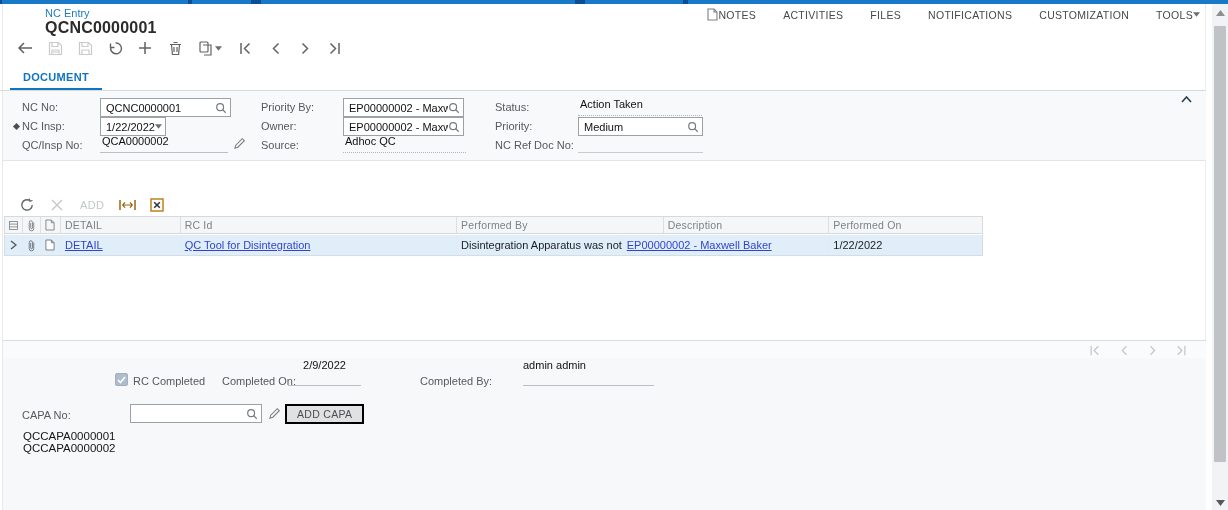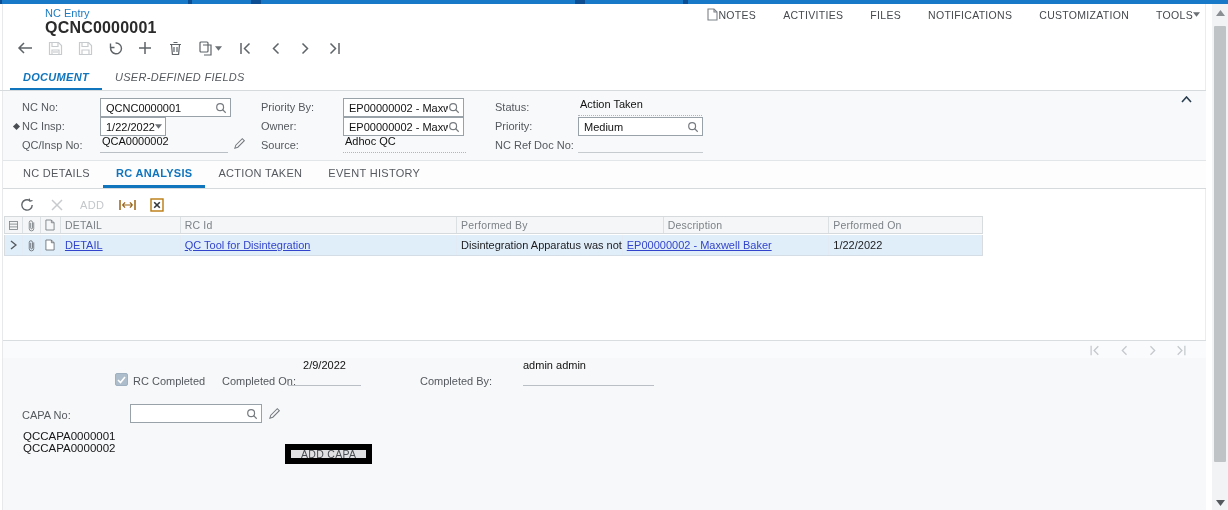--- a/index.html
+++ b/index.html
@@ -20,21 +20,21 @@
   .page-title { position:absolute; left:45px; top:19px; font-size:16px; font-weight:700; color:#2b2b2b; letter-spacing:.2px; }
   .header-menu { position:absolute; top:8px; right:28px; display:flex; align-items:center; gap:27px; color:#45494d; letter-spacing:.3px; }
   .header-menu .mitem { display:flex; align-items:center; gap:0; cursor:pointer; font-size:10.5px; }
 
   
   .toolbar { position:absolute; left:10px; top:37px; height:22px; display:flex; align-items:center; }
   .tbtn { width:30px; height:22px; display:flex; align-items:center; justify-content:center; cursor:pointer; }
   .tbtn.wide { width:40px; gap:3px; }
 
   
-  .tabs { position:absolute; left:10px; top:66px; height:25px; display:flex;font-style:italic; }
+  .tabs { position:absolute; left:10px; top:66px; height:25px; display:flex; }
   .tab { padding:0 13px; line-height:22px; color:#55595e; letter-spacing:.3px; cursor:pointer; font-size:11px; }
   .tab.active { color:#1075bd; border-bottom:3px solid #1075bd; font-weight:700; }
   .tabs-border { position:absolute; left:0; top:90px; width:1206px; height:1px; background:#d7dadd; }
 
   
   .formband { position:absolute; left:3px; top:91px; width:1203px; height:70px; background:#f8f9fa; border-bottom:1px solid #e3e6e8; }
   .lbl { position:absolute; color:#55595e; font-size:11px; white-space:nowrap; }
   .box { position:absolute; height:19px; background:#fff; border:1px solid #9aa2a9; display:flex; align-items:center; padding:0 3px 0 5px; font-size:11px; color:#111; white-space:nowrap; overflow:hidden; }
   .box .grow { flex:1 1 auto; overflow:hidden; white-space:nowrap; }
   .uline { position:absolute; height:18px; border-bottom:1px solid #b9bfc4; font-size:11px; color:#111; padding-left:2px; }
@@ -70,21 +70,21 @@
 
   
   .gridfooter { position:absolute; left:3px; top:340px; width:1203px; height:18px; background:#fafbfc; border-top:1px solid #dadde0; }
   .gnav { position:absolute; right:10px; top:1px; display:flex; }
   .gnav .nbtn { width:29px; height:16px; display:flex; align-items:center; justify-content:center; cursor:default; }
 
   
   .bottompanel { position:absolute; left:3px; top:358px; width:1203px; height:152px; background:#f7f8f9; }
   .checkbox { position:absolute; width:13px; height:13px; background:#aebdcb; border:1px solid #9fb0c0; border-radius:2px; display:flex; align-items:center; justify-content:center; }
   .valline { position:absolute; height:20px; border-bottom:1px solid #b9bfc4; color:#111; font-size:11px; display:flex; align-items:flex-end; padding-bottom:14px; }
-  .btn-gray { position:absolute; height:20px; background:#e0e1e3; border:6px solid #000000; color:#4a4e52; font-size:10.5px; letter-spacing:.3px; display:flex; align-items:center; padding:0 10px; cursor:pointer;margin-top:40px; }
+  .btn-gray { position:absolute; height:20px; background:#e0e1e3; border:2px solid #000000; color:#4a4e52; font-size:10.5px; letter-spacing:.3px; display:flex; align-items:center; padding:0 10px; cursor:pointer; }
   .capa-list-item { position:absolute; left:20px; color:#151517; font-size:11.5px; }
 
   
   .vscroll { position:absolute; right:0; top:4px; width:16px; height:506px; background:#f2f3f4; }
   .vthumb { position:absolute; left:2px; width:12px; background:#c0c3c6; border-radius:1px; }
   .sarrow { position:absolute; left:3px; width:10px; height:10px; display:flex; align-items:center; justify-content:center; cursor:pointer; }
   .content-right-border { position:absolute; right:22px; top:4px; width:1px; height:506px; background:#ececee; }
   .content-left-border { position:absolute; left:2px; top:4px; width:1px; height:506px; background:#e7e9ea; }
 
   svg { display:block; }
@@ -205,21 +205,20 @@
     <div class="tbtn">
       <svg width="12" height="13" viewBox="0 0 12 13">
           <path d="M1.5 1.5l5 5-5 5" fill="none" stroke="#5f6468" stroke-width="1.5"></path>
           <path d="M10 1v11" stroke="#5f6468" stroke-width="1.5"></path>
         </svg>
     </div>
   </div>
 
   <div class="tabs">
     <div class="tab active">DOCUMENT</div>
-    <div class="tab">USER-DEFINED FIELDS</div>
   </div>
   <div class="tabs-border"></div>
 
   <div class="formband">
 
     <div class="lbl" style="left:19px;top:10px">NC No:</div>
     <div class="box" style="left:97px;top:7px;width:131px">
       <span class="grow">QCNC0000001</span>
       <span>
           <svg width="12" height="12" viewBox="0 0 14 14">
@@ -298,26 +297,20 @@
       <span></span>
     </div>
 
     <span class="collapse-btn">
       <svg width="11" height="7" viewBox="0 0 11 7">
           <path d="M1 6l4.5-5L10 6" fill="none" stroke="#2b3e50" stroke-width="1.6"></path>
         </svg>
     </span>
   </div>
 
-  <div class="subtabs">
-    <div class="stab">NC DETAILS</div>
-    <div class="stab active">RC ANALYSIS</div>
-    <div class="stab">ACTION TAKEN</div>
-    <div class="stab">EVENT HISTORY</div>
-  </div>
 
   <div class="gridbar">
     <div class="gbtn">
       <svg width="14" height="14" viewBox="0 0 14 14">
           <path d="M12.2 7A5.2 5.2 0 1 1 9.7 2.5" fill="none" stroke="#5f6468" stroke-width="1.4"></path>
           <path d="M9.2 0.6l.7 2.6 2.6-.7" fill="none" stroke="#5f6468" stroke-width="1.2"></path>
         </svg>
     </div>
     <div class="gbtn">
       <svg width="12" height="12" viewBox="0 0 12 12">

